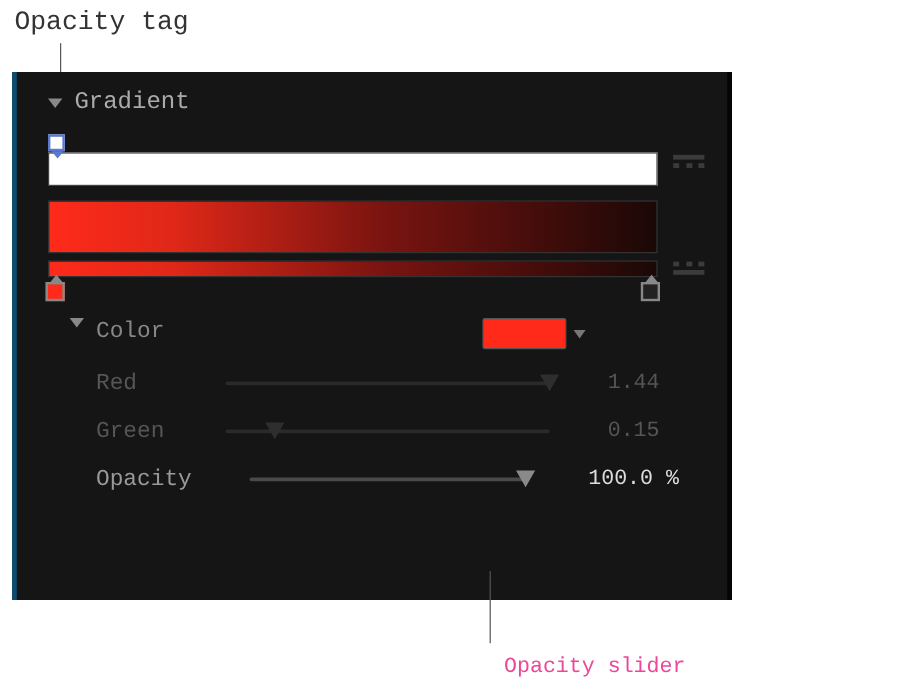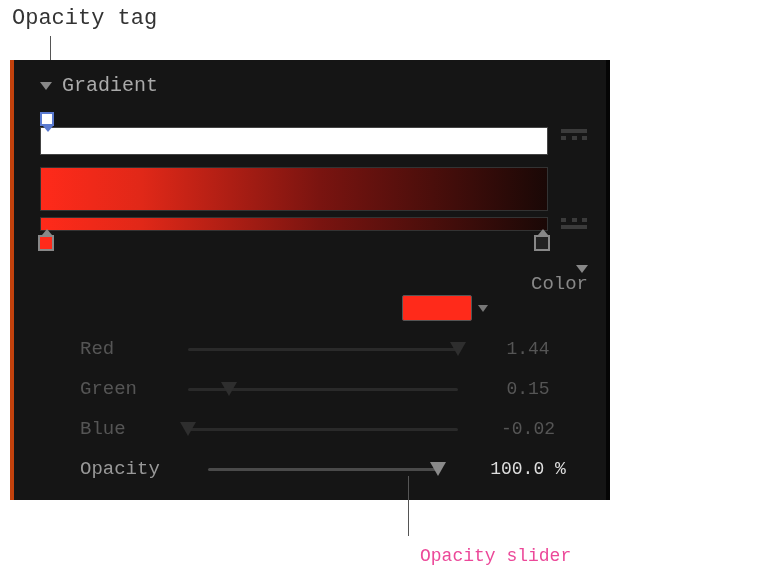--- a/index.html
+++ b/index.html
@@ -43,21 +43,21 @@
       height: 60px;
       background: #555;
     }
     .panel {
       position: absolute;
       top: 60px;
       left: 10px;
       width: 600px;
       height: 440px;
       background: #151515;
-      border-left: 4px solid #c2410c;
+      border-left: 4px solid #0c4a6e;
       border-right: 4px solid #050505;
       padding: 14px 18px 14px 26px;
       color: #ccc;
     }
     .section-header {
       display: flex;
       align-items: center;
       gap: 10px;
       color: #aaa;
       font-size: 20px;
@@ -142,25 +142,24 @@
       background: #3b3b3b;
     }
     .menu-icon .bar.full { width: 26px; }
     .menu-icon .dots {
       display: flex; gap: 3px; justify-content: space-between; width: 26px;
     }
     .menu-icon .dots span { width:5px;height:4px;background:#3b3b3b; }
     
     .color-section { margin-top: 28px; padding-left: 18px; }
     .color-header {
-      display: flex; align-items: flex-end; 
+      display: flex; align-items: flex-start; gap: 10px;
       color: #888;
       font-size: 19px;
       margin-bottom: 8px;
-      flex-direction: column;
     }
     .color-swatch-row {
       display:flex; align-items:center; gap:6px; margin-left:auto; margin-right:100px;
     }
     .color-swatch {
       width: 70px; height: 26px;
       background: #ff2a1a;
       border: 1px solid #555;
       border-radius: 2px;
     }
@@ -269,27 +268,20 @@
     </div>
 
     <div class="param-row">
       <span class="param-label">Green</span>
       <div class="slider-track">
         <div class="slider-thumb" style="left:15%"></div>
       </div>
       <span class="param-value">0.15</span>
     </div>
 
-    <div class="param-row">
-      <span class="param-label">Blue</span>
-      <div class="slider-track">
-        <div class="slider-thumb" style="left:0%"></div>
-      </div>
-      <span class="param-value">-0.02</span>
-    </div>
 
     <div class="param-row opacity-row">
       <span class="param-label">Opacity</span>
       <div class="slider-track">
         <div class="slider-thumb active" style="left:100%"></div>
       </div>
       <span class="param-value">100.0 %</span>
     </div>
 
   </div>

